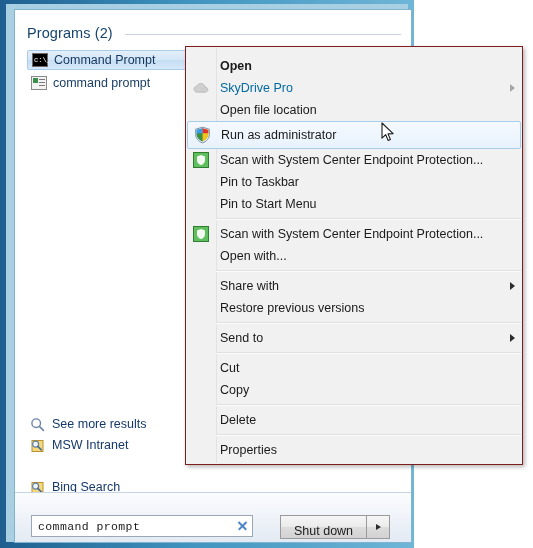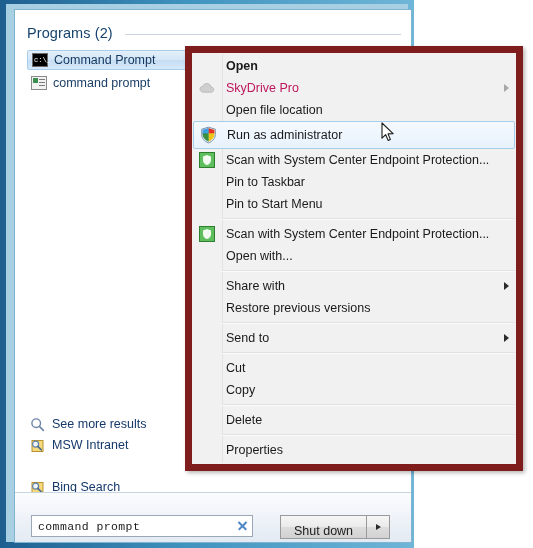--- a/index.html
+++ b/index.html
@@ -280,24 +280,24 @@
     border-left: 5px solid #2b2b2b;
   }
 
   
   .context-menu {
     position: absolute;
     left: 185px;
     top: 46px;
     width: 338px;
     background: #f1f1f1;
-    border: 7px solid #7f1d1d;
+    border: 1px solid #7f1d1d;
     box-shadow: 2px 2px 4px rgba(0,0,0,0.28);
     box-sizing: border-box;
-    padding: 2px 0 3px 0;
+    padding: 8px 0 3px 0;
     z-index: 40;
   }
   .context-menu-gutter {
     position: absolute;
     left: 1px;
     top: 1px;
     bottom: 1px;
     width: 29px;
     background: #f1f1f1;
     border-right: 1px solid #e2e2e2;
@@ -327,21 +327,21 @@
   }
   .menu-item.highlighted .menu-icon { width: 29px; }
   .menu-label {
     flex: 1 1 auto;
     font-size: 12.5px;
     color: #1a1a1a;
     white-space: nowrap;
     padding-left: 4px;
   }
   .menu-label.bold { font-weight: bold; }
-  .menu-label.disabled { color: #be185d; }
+  .menu-label.disabled { color: #0369a1; }
   .menu-arrow {
     flex: 0 0 auto;
     width: 20px;
     display: flex;
     align-items: center;
     justify-content: center;
   }
   .menu-arrow .tri {
     width: 0;
     height: 0;

